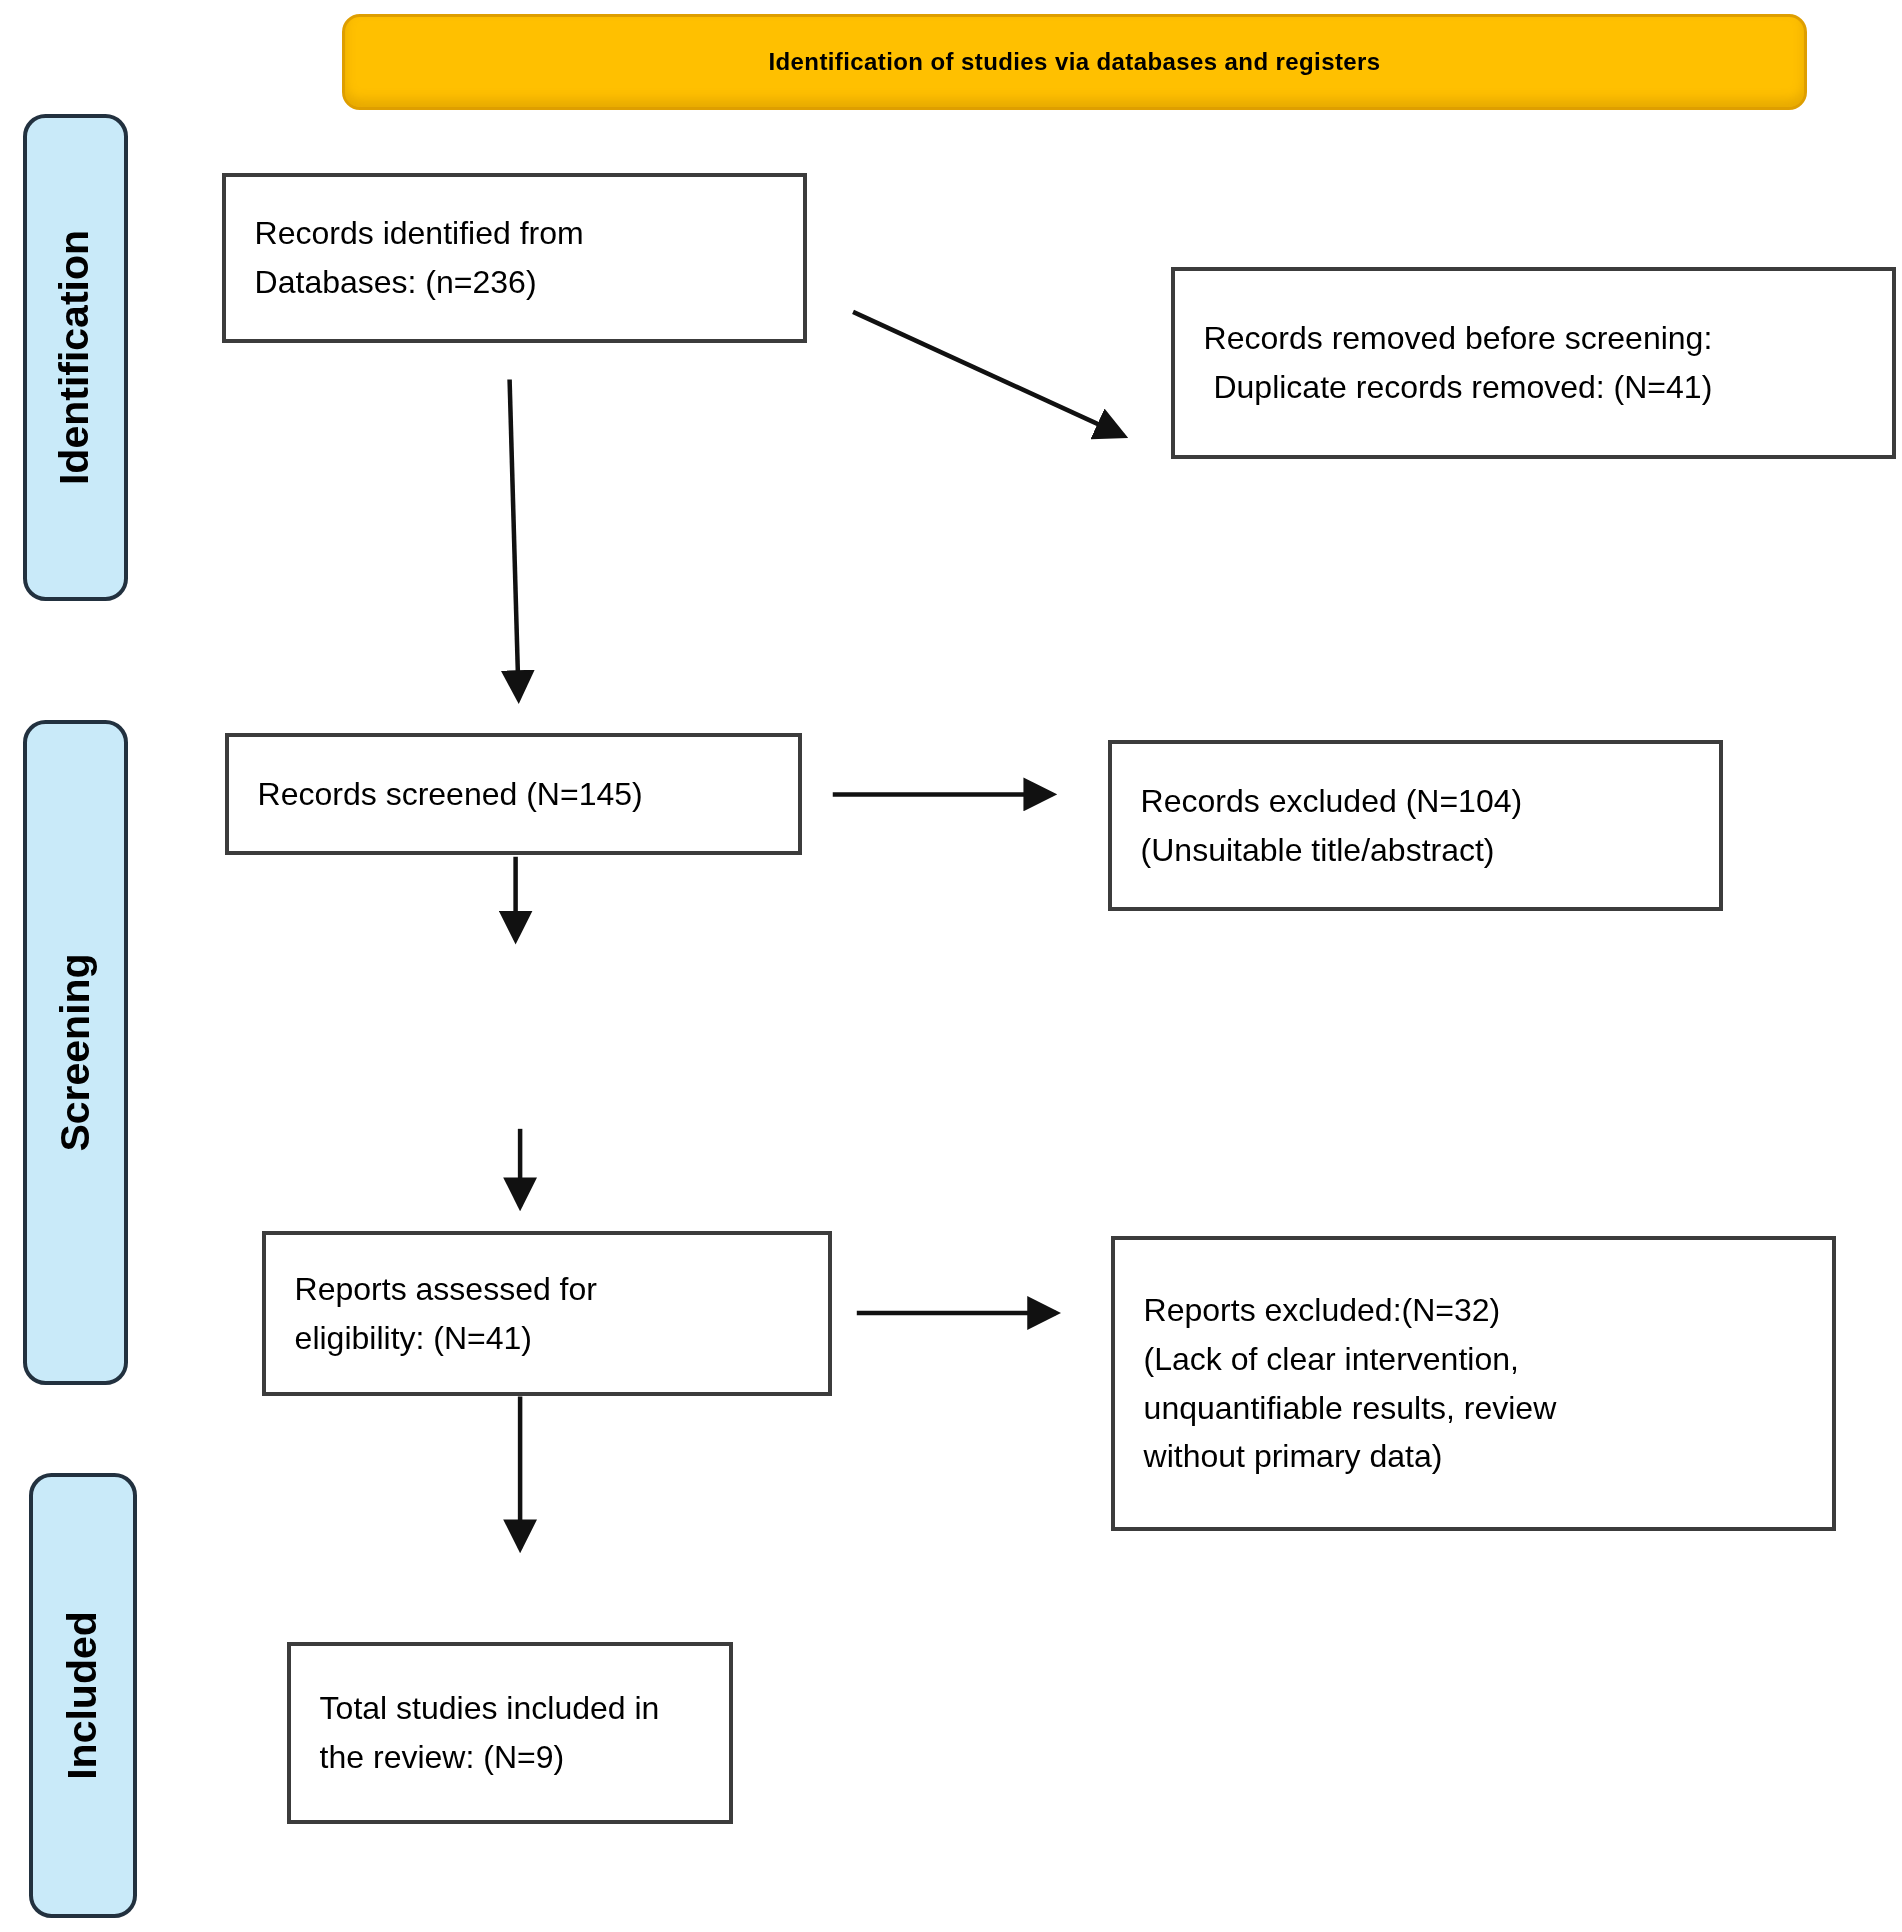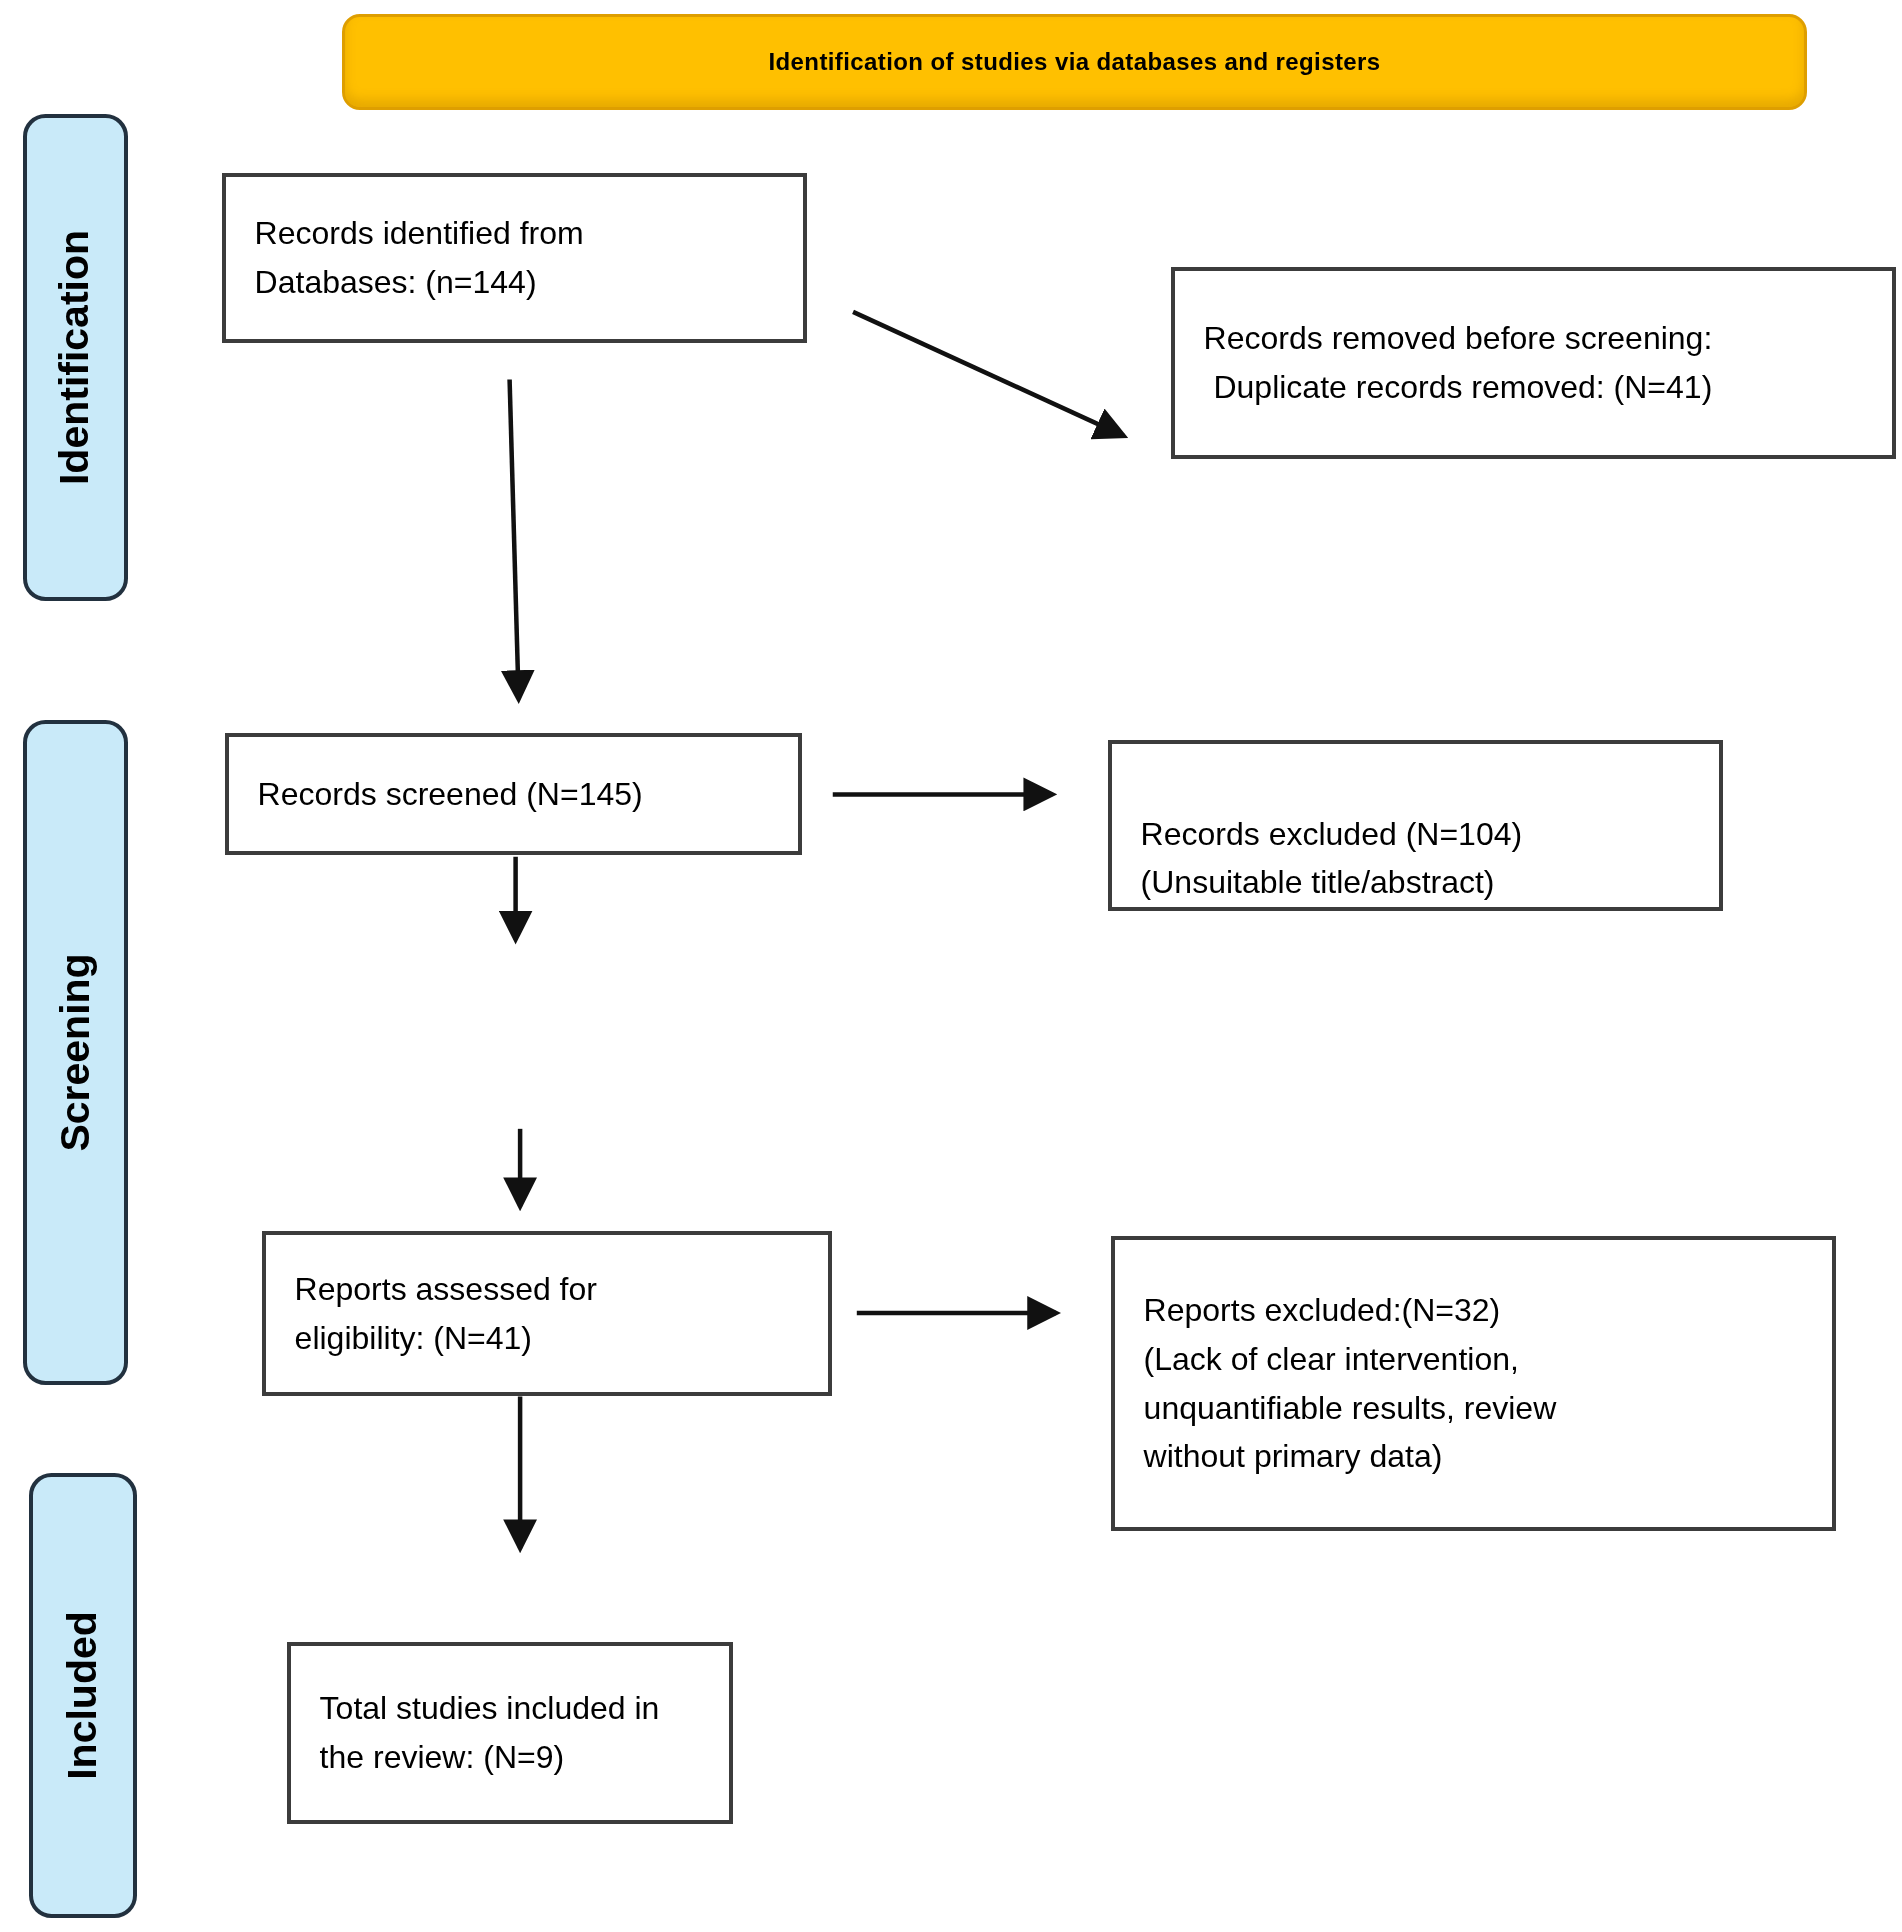--- a/index.html
+++ b/index.html
@@ -59,21 +59,21 @@
     padding-left:28.6px;padding-right:15px;
   }
   .fbox .txt{
     font-size:32px;
     line-height:1.52;
     white-space:pre-line;
   }
   .b1{left:222px;top:173px;width:585px;height:170px;}
   .rb1{left:1171px;top:267px;width:725px;height:192px;text-align:right;}
   .b2{left:225px;top:733px;width:577px;height:122px;}
-  .rb2{left:1108px;top:740px;width:615px;height:171px;align-items:flex-end;}
+  .rb2{left:1108px;top:740px;width:615px;height:171px;}
   .b3{left:239px;top:966px;width:570px;height:161px;}
   .b4{left:262px;top:1231px;width:570px;height:165px;}
   .rb3{left:1111px;top:1236px;width:725px;height:295px;}
   .b5{left:287px;top:1642px;width:446px;height:182px;}
   svg.arrows{
     position:absolute;left:0;top:0;width:1903px;height:1933px;
     pointer-events:none;
   }
   svg.arrows line{stroke:var(--arrow);stroke-width:6;}
   svg.arrows .head{fill:var(--arrow);}
@@ -107,21 +107,21 @@
     <line x1="1135" y1="415" x2="1495" y2="580" marker-end="url(#ah)"></line>
     <line x1="1108" y1="1057" x2="1400" y2="1057" marker-end="url(#ah)"></line>
     <line x1="686" y1="1140" x2="686" y2="1250" marker-end="url(#ah)"></line>
     <line x1="692" y1="1502" x2="692" y2="1605" marker-end="url(#ah)"></line>
     <line x1="1140" y1="1747" x2="1405" y2="1747" marker-end="url(#ah)"></line>
     <line x1="692" y1="1858" x2="692" y2="2060" marker-end="url(#ah)"></line>
   </svg>
 
   <div class="fbox b1">
     <span class="txt">Records identified from
-Databases: (n=144)</span>
+Databases: (n=236)</span>
   </div>
 
   <div class="fbox rb1">
     <span class="txt">Records removed before screening:
 Duplicate records removed: (N=41)</span>
   </div>
 
   <div class="fbox b2">
     <span class="txt">Records screened (N=145)</span>
   </div>

